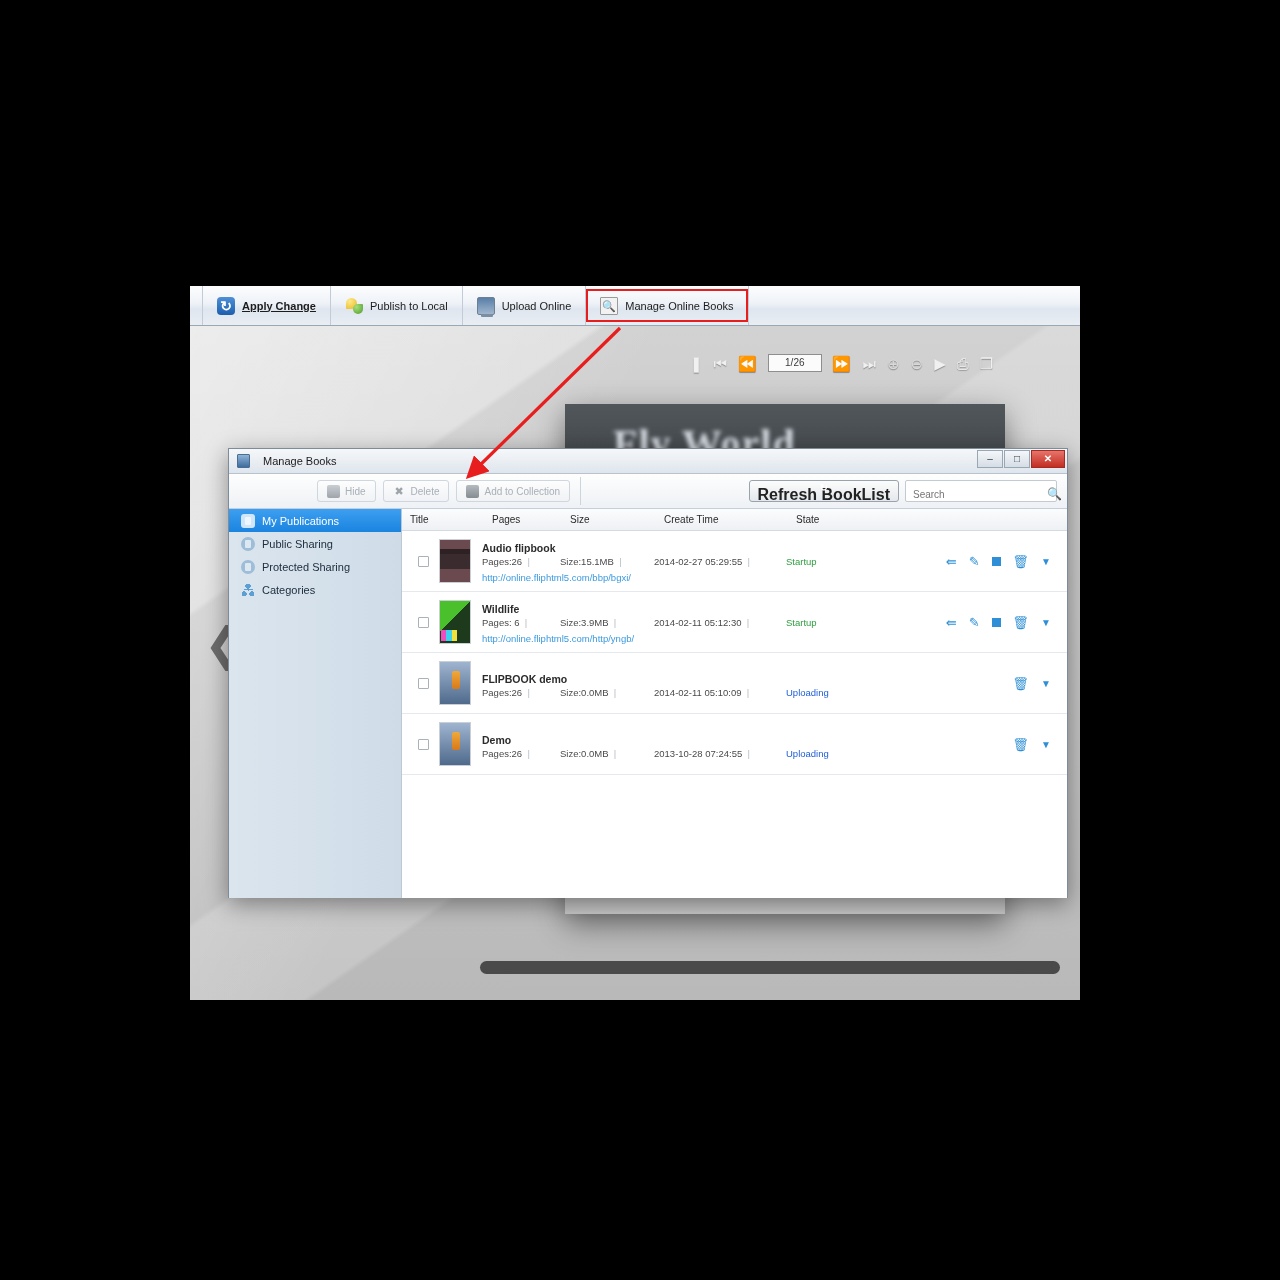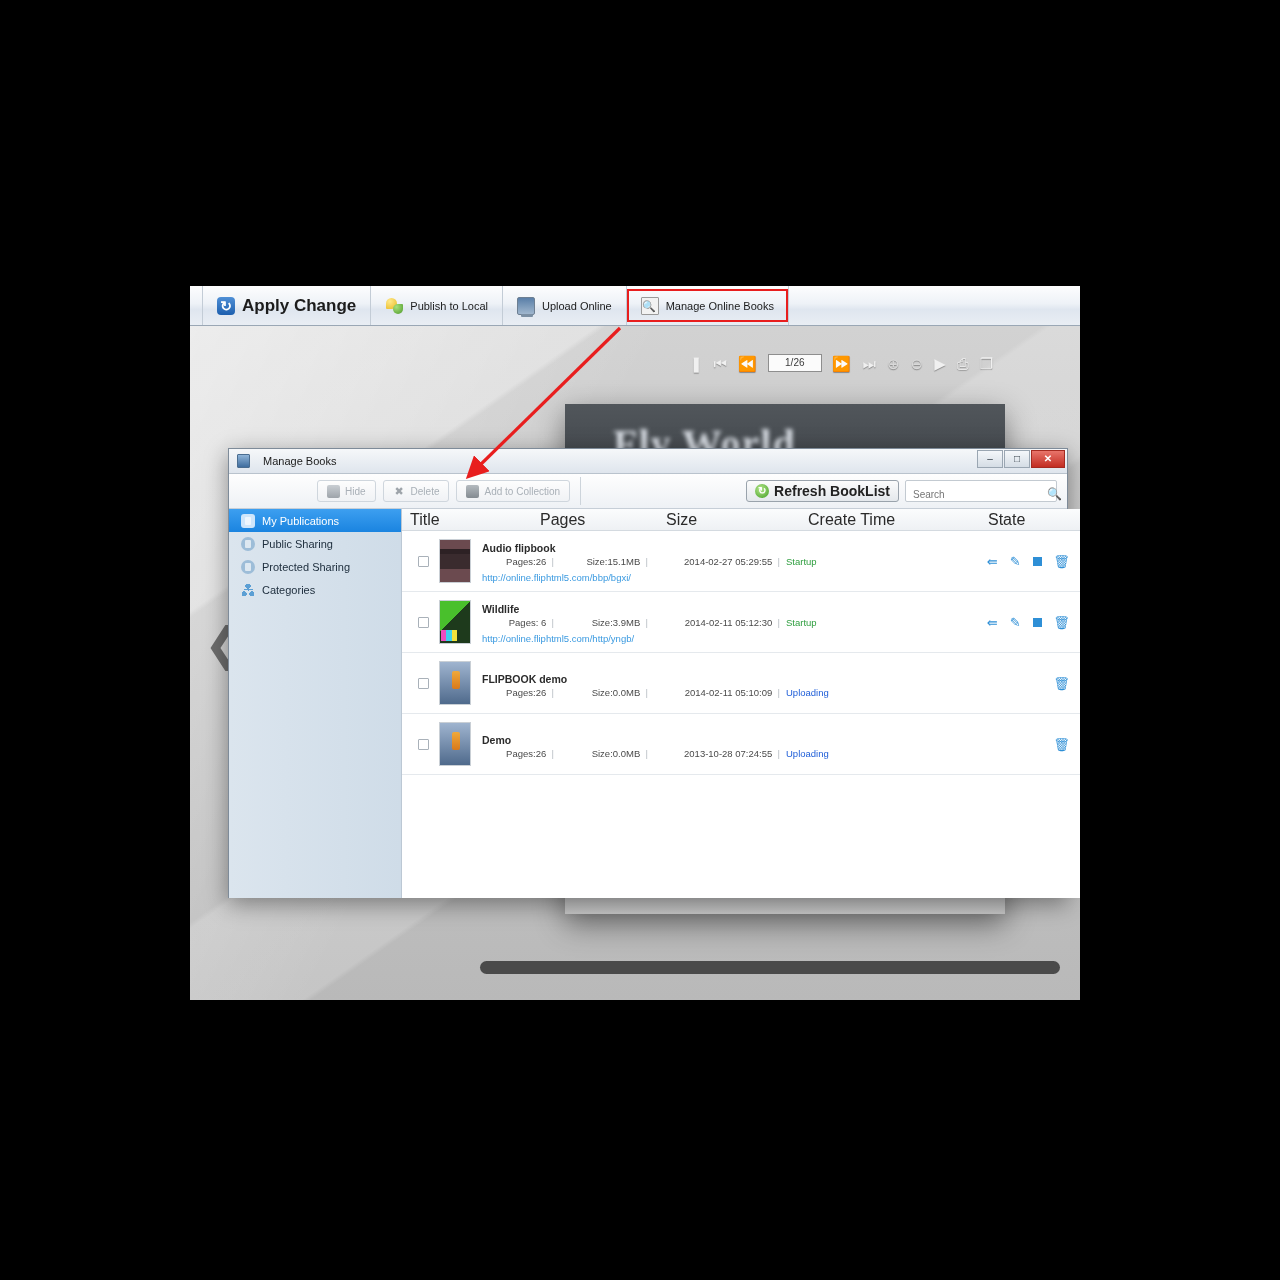--- a/index.html
+++ b/index.html
@@ -30,21 +30,21 @@
   }
   .tb-btn {
     display: flex; align-items: center; gap: 7px;
     padding: 0 14px;
     border-right: 1px solid #c3ccd6;
     font-size: 11px; color: #1c1c1c;
     cursor: default;
     position: relative;
   }
   .tb-btn:first-child { border-left: 1px solid #c3ccd6; margin-left: 12px; }
-  .tb-btn.bold { font-weight: bold; font-size: 17px; }
+  .tb-btn.bold { font-weight: bold; font-size: 11px; text-decoration: underline; }
   .tb-btn.highlight::after {
     content: ""; position: absolute;
     left: 0; top: 3px; right: 0; bottom: 3px;
     border: 2px solid #e81e1e;
   }
   .tb-ico { width: 18px; height: 18px; flex: 0 0 18px; position: relative; }
 
   
   .ico-apply {
     background: linear-gradient(to bottom,#4f8fd6,#1d5fae);
@@ -223,21 +223,21 @@
   .tbi.coll-i { background:linear-gradient(to bottom,#b4babf,#848b91); }
   #tb-sep {
     width:1px; height:28px; background:#cdd4db; margin-left:10px;
   }
   #refresh-btn {
     position:absolute; right:168px; top:6px;
     display:flex; align-items:center; gap:5px;
     height:22px; padding:0 8px;
     border:1px solid #9aa3ac; border-radius:3px;
     background: linear-gradient(to bottom,#fcfcfc,#e4e8ec);
-    font-size:14px; font-weight:bold; color:#222;
+    font-size:16px; font-weight:bold; color:#222;flex-direction:column;
   }
   #refresh-ico {
     width:14px;height:14px;border-radius:50%;
     background: radial-gradient(circle at 40% 35%, #b6e78c, #3f9d21);
     position:relative;
   }
   #refresh-ico::after{content:"\21BB";position:absolute;inset:0;color:#fff;font-size:10px;line-height:14px;text-align:center;font-weight:bold;}
   #search-wrap {
     position:absolute; right:10px; top:6px;
     width:152px; height:22px;
@@ -290,21 +290,21 @@
     border-radius:0;
   }
 
   #dlg-main { flex:1; display:flex; flex-direction:column; background:#fff; }
 
   
   #tbl-head {
     display:flex; align-items:center; height:22px;
     background: linear-gradient(to bottom,#fbfcfd,#eef1f4);
     border-bottom:1px solid #d4dae0;
-    font-size:16px; color:#2a2a2a;gap:48px;
+    font-size:10px; color:#2a2a2a;
   }
   .th { flex:0 0 auto; }
   .th-title  { width: 90px; padding-left: 8px; }
   .th-pages  { width: 78px; }
   .th-size   { width: 94px; }
   .th-time   { width: 132px; }
   .th-state  { width: 120px; }
 
   
   #tbl-rows { flex:1; overflow:hidden; }
@@ -341,21 +341,21 @@
     background: linear-gradient(to bottom,#9fb4cf,#4f6a8c);
     position:relative;
   }
   .thumb-demo::after{
     content:""; position:absolute; left:12px; top:9px; width:8px; height:18px;
     background: linear-gradient(to bottom,#f0a93a,#d8791a); border-radius:2px;
   }
   .row-info { flex:1; min-width:0; }
   .row-title { font-size:10.5px; font-weight:bold; color:#2b2b2b; margin-bottom:3px; }
   .row-meta { font-size:9.5px; color:#4a4a4a; display:flex; align-items:center; }
-  .meta-cell { display:inline-block;text-align:right; }
+  .meta-cell { display:inline-block; }
   .m-pages { width:78px; }
   .m-size  { width:94px; }
   .m-time  { width:132px; }
   .m-sep { color:#b7bdc3; margin-right:6px; }
   .state-startup  { color:#2f9e3f; }
   .state-uploading{ color:#1f5ed8; }
   .row-url { font-size:9.5px; color:#3b9ae0; margin-top:3px; }
   .row-actions {
     display:flex; align-items:center; gap:12px;
     margin-right:16px; color:#2e8fd6; font-size:13px;

